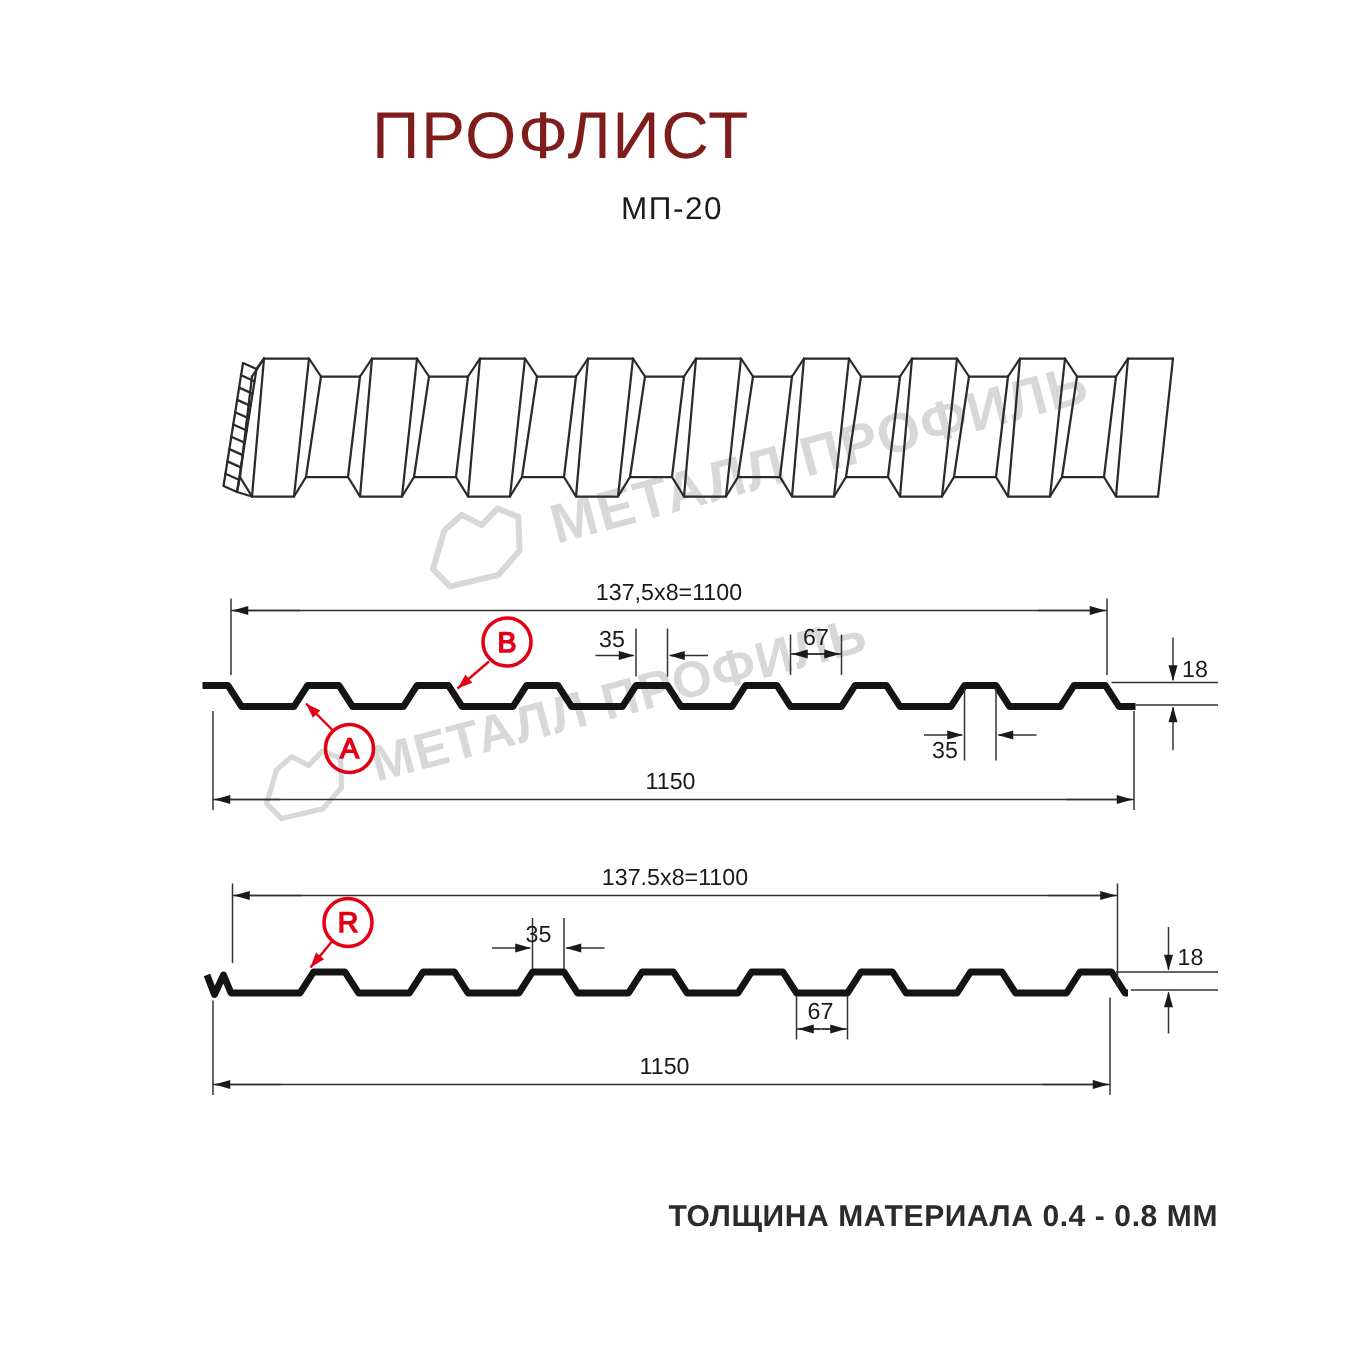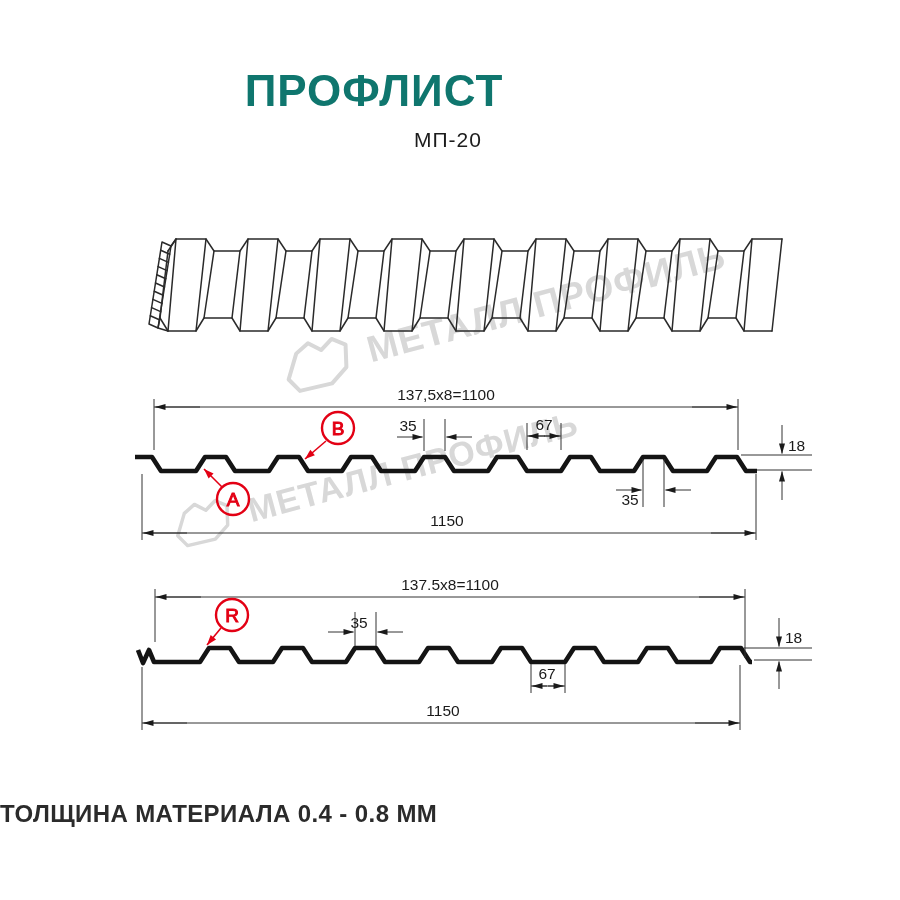--- a/index.html
+++ b/index.html
@@ -1,23 +1,23 @@
 <!DOCTYPE html>
 <html><head>
 <meta charset="utf-8">
 <style>
   html,body{margin:0;padding:0;background:#fff;}
   #canvas{position:relative;width:900px;height:900px;background:#fff;overflow:hidden;
           font-family:"Liberation Sans",sans-serif;}
   .title{position:absolute;left:0;top:66px;width:748px;text-align:center;
-         font-size:44px;font-weight:700;letter-spacing:1px;color:#0f766e;}
+         font-size:44px;font-weight:400;letter-spacing:1px;color:#7f1d1d;}
   .subtitle{position:absolute;left:0;top:128px;width:896px;text-align:center;
             font-size:21px;font-weight:500;letter-spacing:1px;color:#1c1c1c;}
-  .footer{position:absolute;left:0;top:800px;width:812px;text-align:left;
-          font-size:24px;font-weight:700;letter-spacing:.4px;color:#2b2b2b;}
+  .footer{position:absolute;left:0;top:800px;width:812px;text-align:right;
+          font-size:20px;font-weight:700;letter-spacing:.4px;color:#2b2b2b;}
   .wm{position:absolute;display:flex;align-items:center;gap:15px;color:#d8d8d8;
       font-weight:bold;white-space:nowrap;transform-origin:left center;pointer-events:none;}
   .wm1{left:282px;top:348px;font-size:37px;letter-spacing:1px;transform:rotate(-15deg);}
   .wm2{left:172px;top:508px;font-size:34px;letter-spacing:1px;transform:rotate(-15deg);}
   svg text{font-family:"Liberation Sans",sans-serif;font-size:15.5px;fill:#1a1a1a;}
   svg text.red{fill:#e30014;font-size:19px;font-weight:400;}
   .thin{stroke:#333;stroke-width:1;fill:none;}
   .prof{stroke:#141414;stroke-width:4.6;fill:none;stroke-linejoin:round;}
   .sheet{stroke:#2a2a2a;stroke-width:1.5;fill:none;stroke-linejoin:round;stroke-linecap:round;}
   .red{stroke:#e30014;fill:none;}

